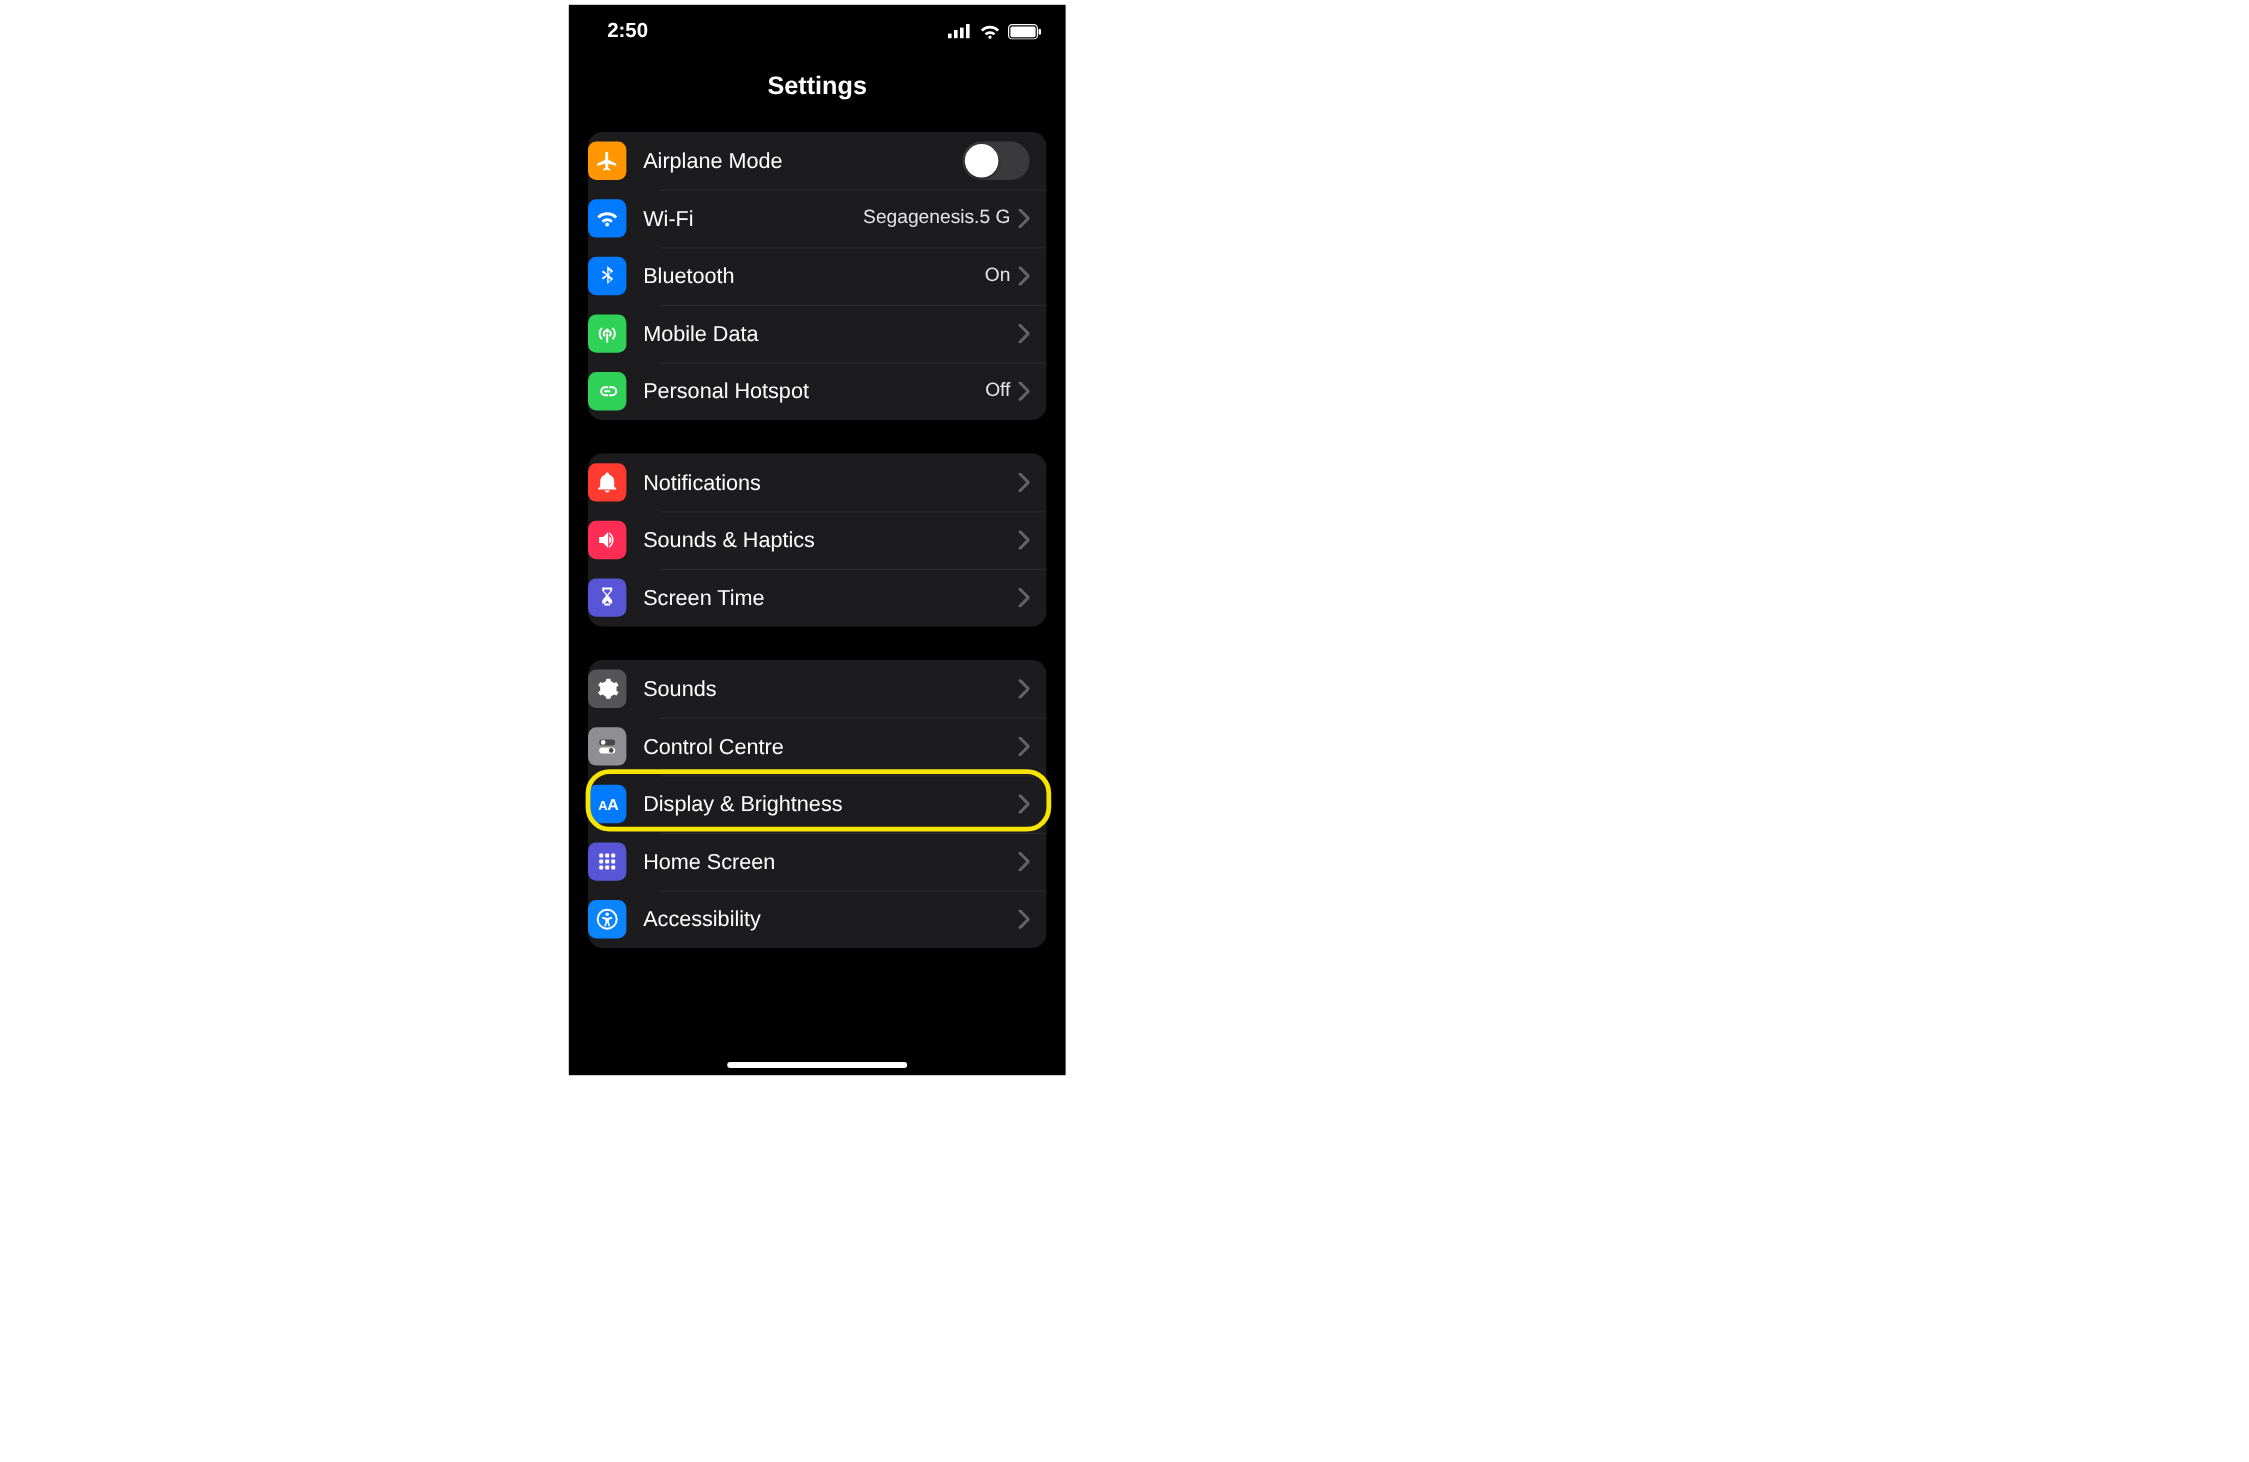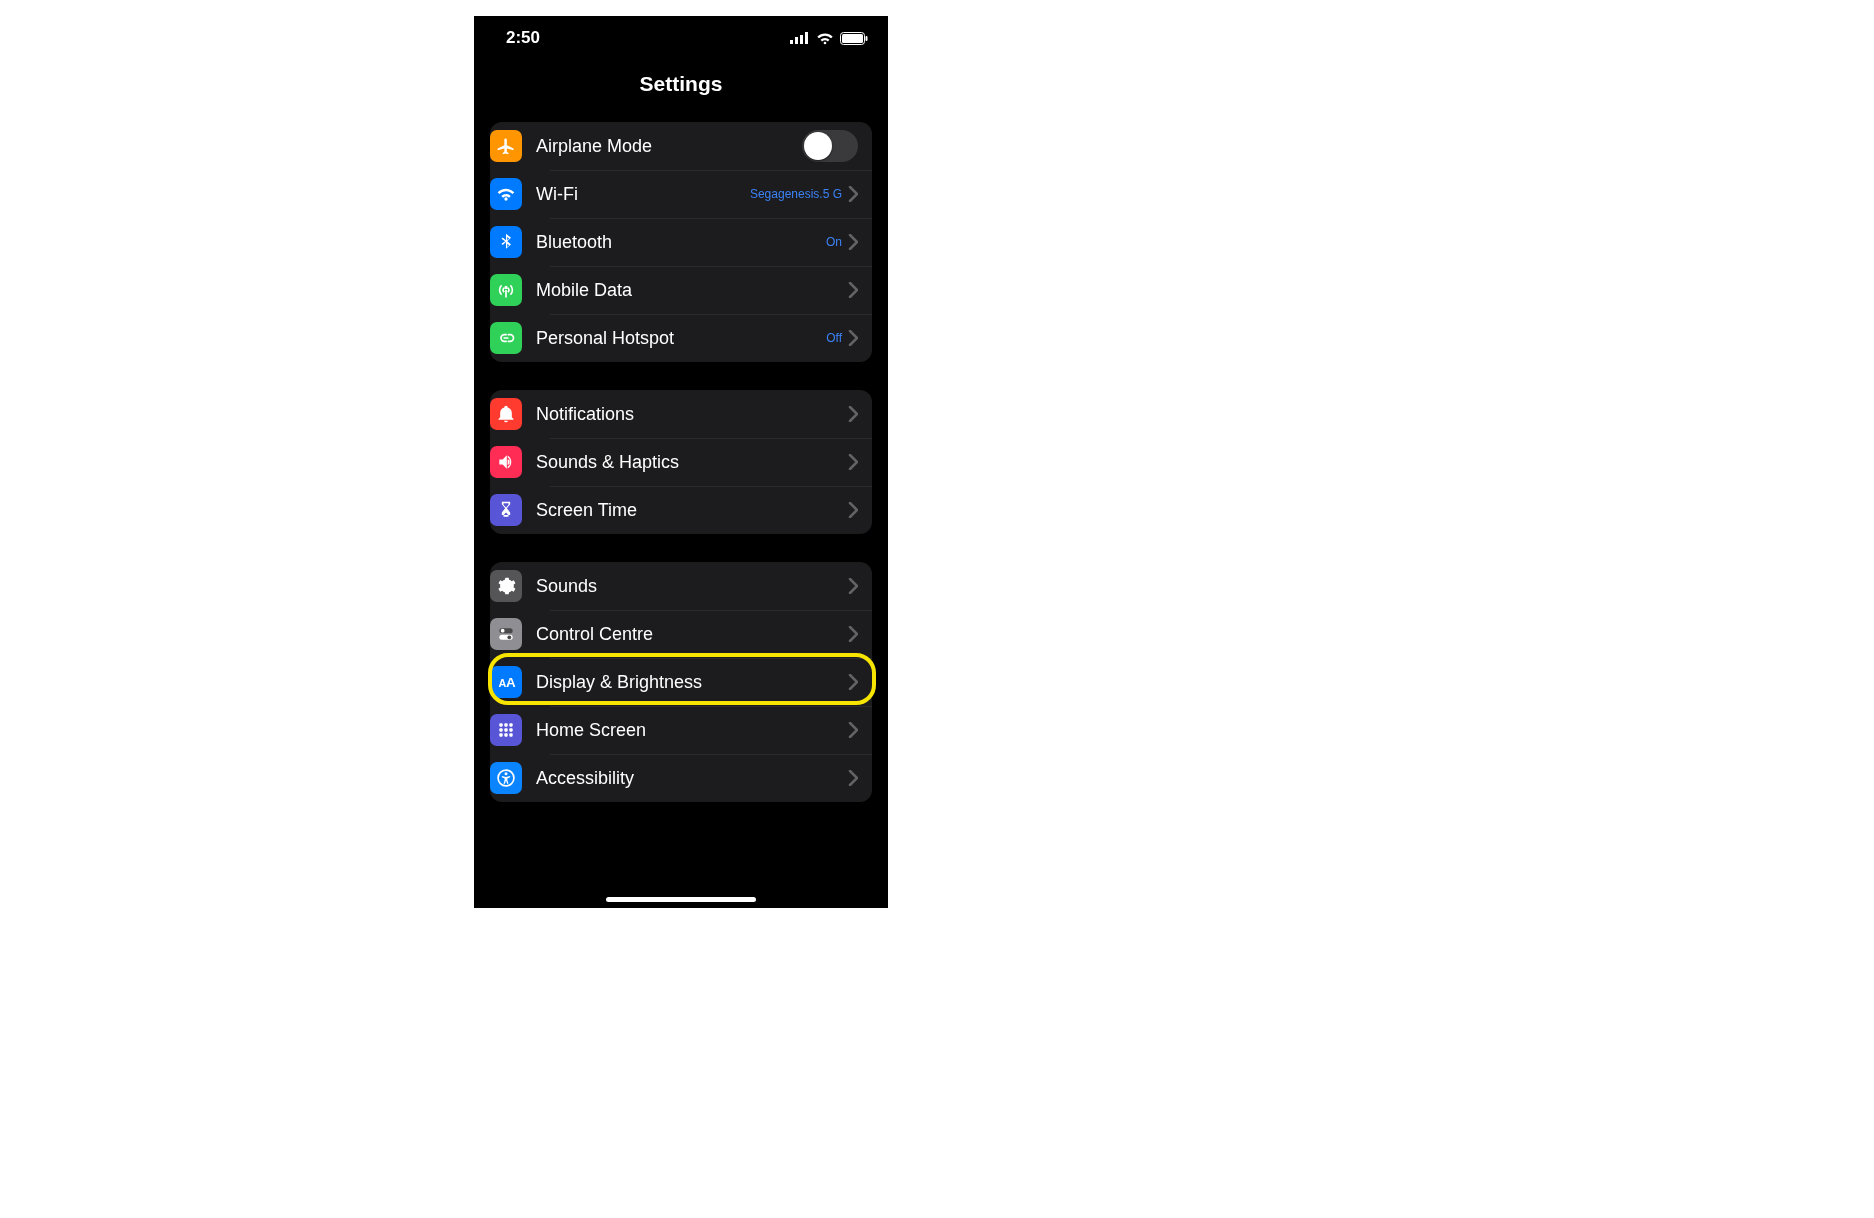--- a/index.html
+++ b/index.html
@@ -13,21 +13,21 @@
   }
   .stage {
     width: 1874px;
     height: 1218px;
     position: relative;
     background: #ffffff;
   }
   .phone {
     position: absolute;
     left: 474px;
-    top: 16px;
+    top: 4px;
     width: 414px;
     height: 892px;
     background: #000000;
     color: #ffffff;
     overflow: hidden;
     box-sizing: border-box;
   }
   
   .status-bar {
     position: relative;
@@ -93,22 +93,22 @@
     color: #fff;
   }
   .icon svg { width: 20px; height: 20px; display:block; }
 
   .label {
     flex: 1 1 auto;
     font-size: 18px;
     color: #ffffff;
   }
   .value {
-    font-size: 12px;
-    color: #3b82f6;
+    font-size: 16px;
+    color: #e5e5e5;
     margin-right: 6px;
   }
   .chevron {
     color: #636366;
     flex: 0 0 auto;
   }
   .chevron svg { width: 10px; height: 16px; display:block; }
 
   
   .toggle {

